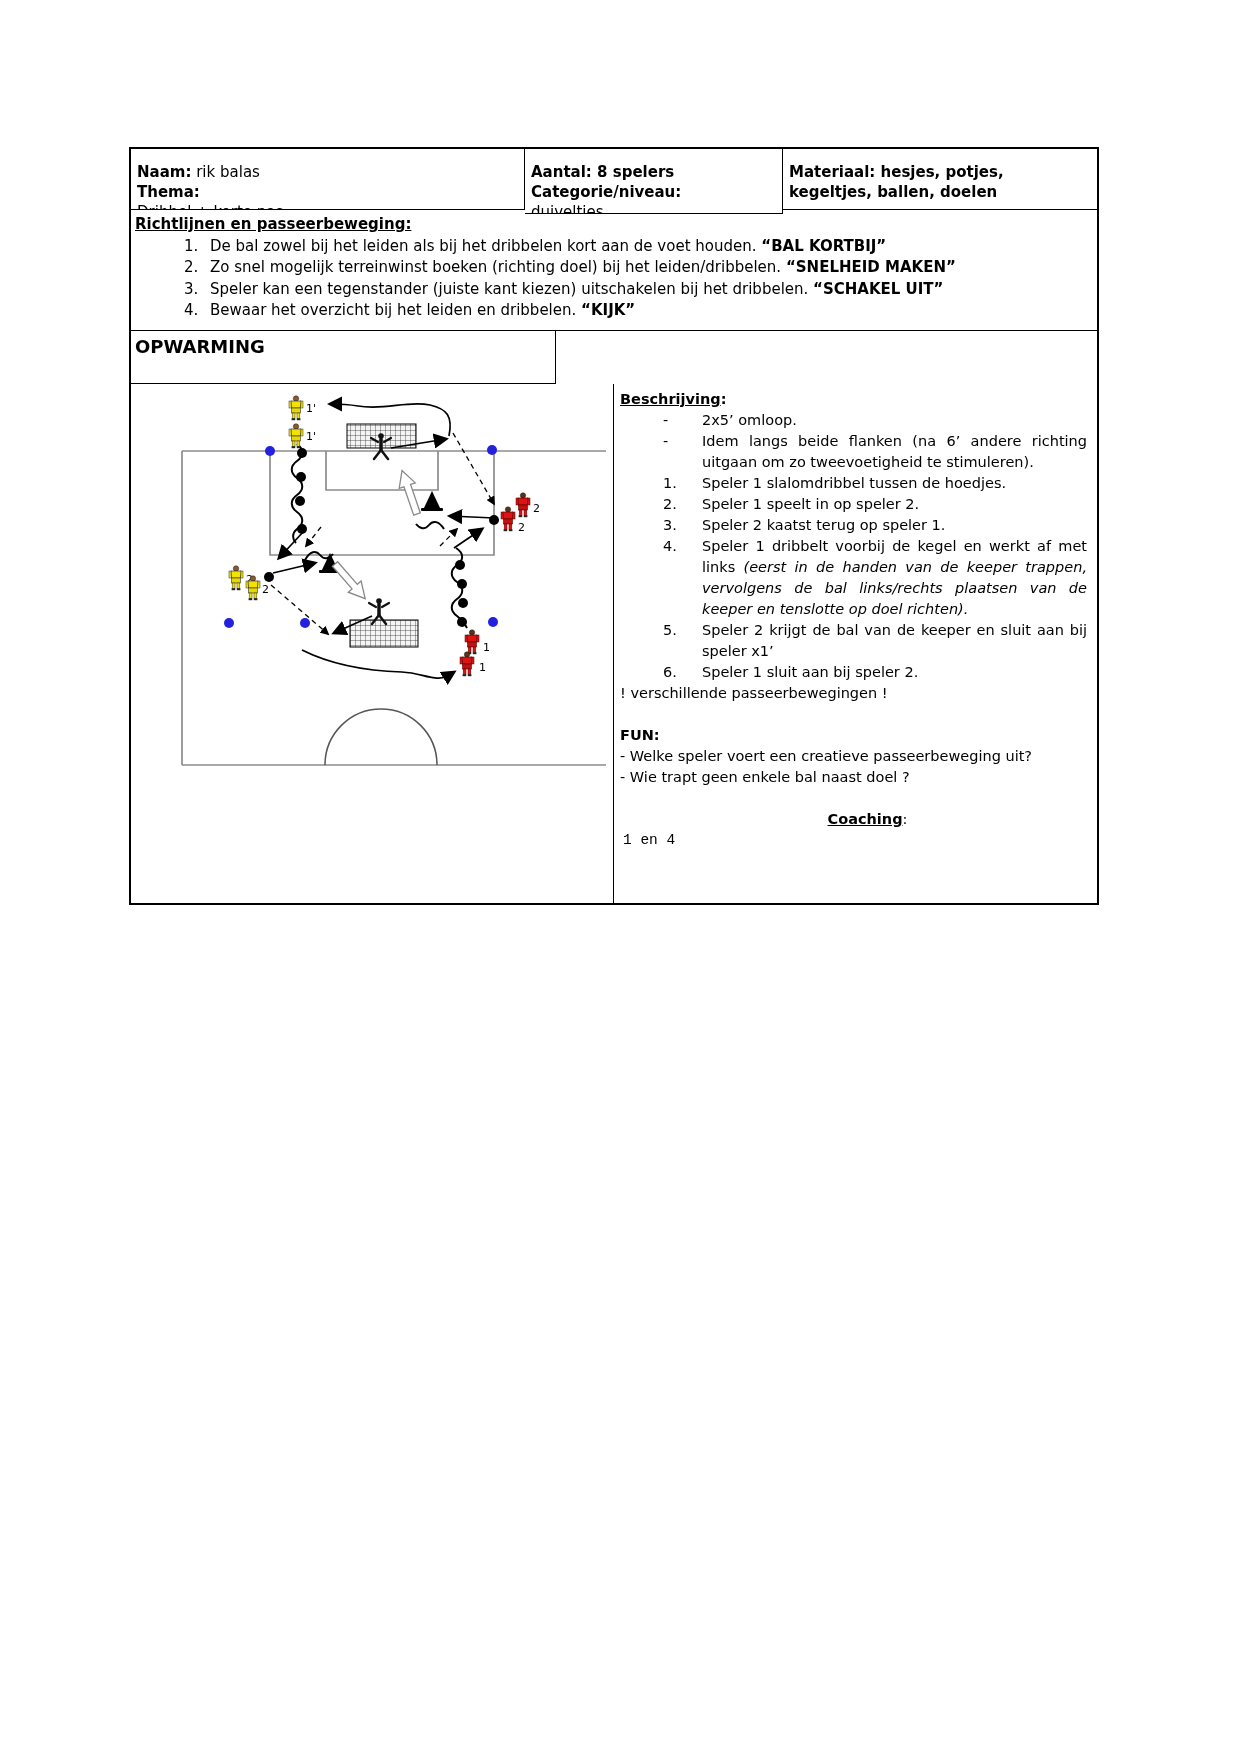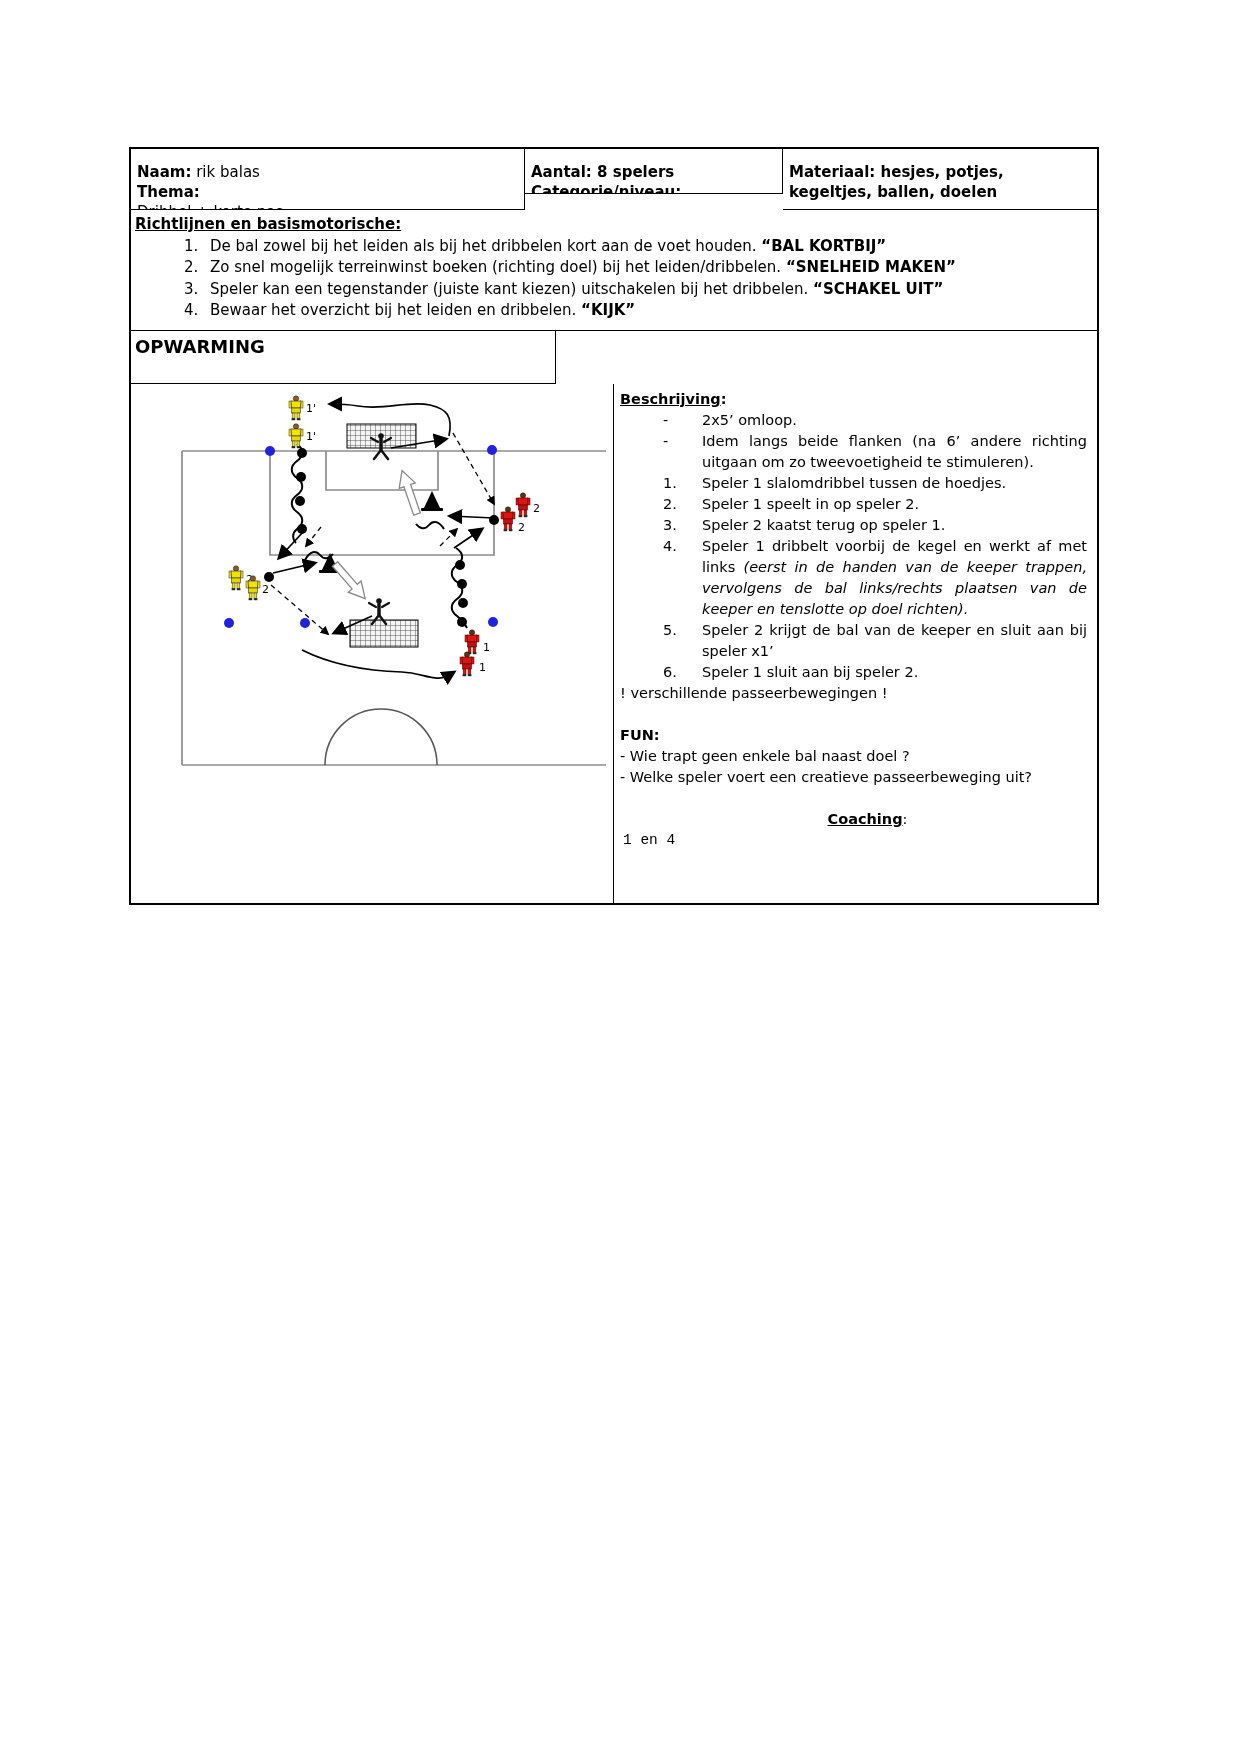--- a/index.html
+++ b/index.html
@@ -50,31 +50,31 @@
 </head>
 <body>
 
 <div class="tbl">
 
   <div class="cell hcell br bb" style="left:0;top:0;width:394px;height:61px;">
     <div><b>Naam:</b><span> rik balas</span></div>
     <div><b>Thema:</b></div>
     <div>Dribbel + korte pas</div>
   </div>
-  <div class="cell hcell br bb" style="left:394px;top:0;width:258px;height:45px;">
+  <div class="cell hcell br bb" style="left:394px;top:0;width:258px;height:65px;">
     <div><b>Aantal: 8 spelers</b></div>
     <div><b>Categorie/niveau:</b></div>
     <div>duiveltjes</div>
   </div>
   <div class="cell hcell bb" style="left:652px;top:0;width:314px;height:61px;">
     <div><b>Materiaal:</b><b> hesjes, potjes, kegeltjes, ballen, doelen</b></div>
   </div>
 
   <div class="cell rl bb" style="left:0;top:61px;width:966px;height:121px;">
-    <div class="title">Richtlijnen en basismotorische:</div>
+    <div class="title">Richtlijnen en passeerbeweging:</div>
     <div class="li">
       <span class="n">1.</span>
       <span class="t"><span>De bal zowel bij het leiden als bij het dribbelen kort aan de voet houden.</span> <b>“BAL KORTBIJ”</b></span>
     </div>
     <div class="li">
       <span class="n">2.</span>
       <span class="t"><span>Zo snel mogelijk terreinwinst boeken (richting doel) bij het leiden/dribbelen.</span> <b>“SNELHEID MAKEN”</b></span>
     </div>
     <div class="li">
       <span class="n">3.</span>
@@ -260,20 +260,20 @@
       <span class="t">Speler 2 krijgt de bal van de keeper en sluit aan bij speler x1’</span>
     </div>
     <div class="bli">
       <span class="n">6.</span>
       <span class="t">Speler 1 sluit aan bij speler 2.</span>
     </div>
 
     <div>! verschillende passeerbewegingen !</div>
     <div class="sp"></div>
     <div class="fun">FUN:</div>
+    <div>- Welke speler voert een creatieve passeerbeweging uit?</div>
     <div>- Wie trapt geen enkele bal naast doel ?</div>
-    <div>- Welke speler voert een creatieve passeerbeweging uit?</div>
     <div class="sp"></div>
     <div class="coach"><b>Coaching</b><span>:</span></div>
     <div class="cval">1 en 4</div>
   </div>
 
 </div>
 
 </body></html>

